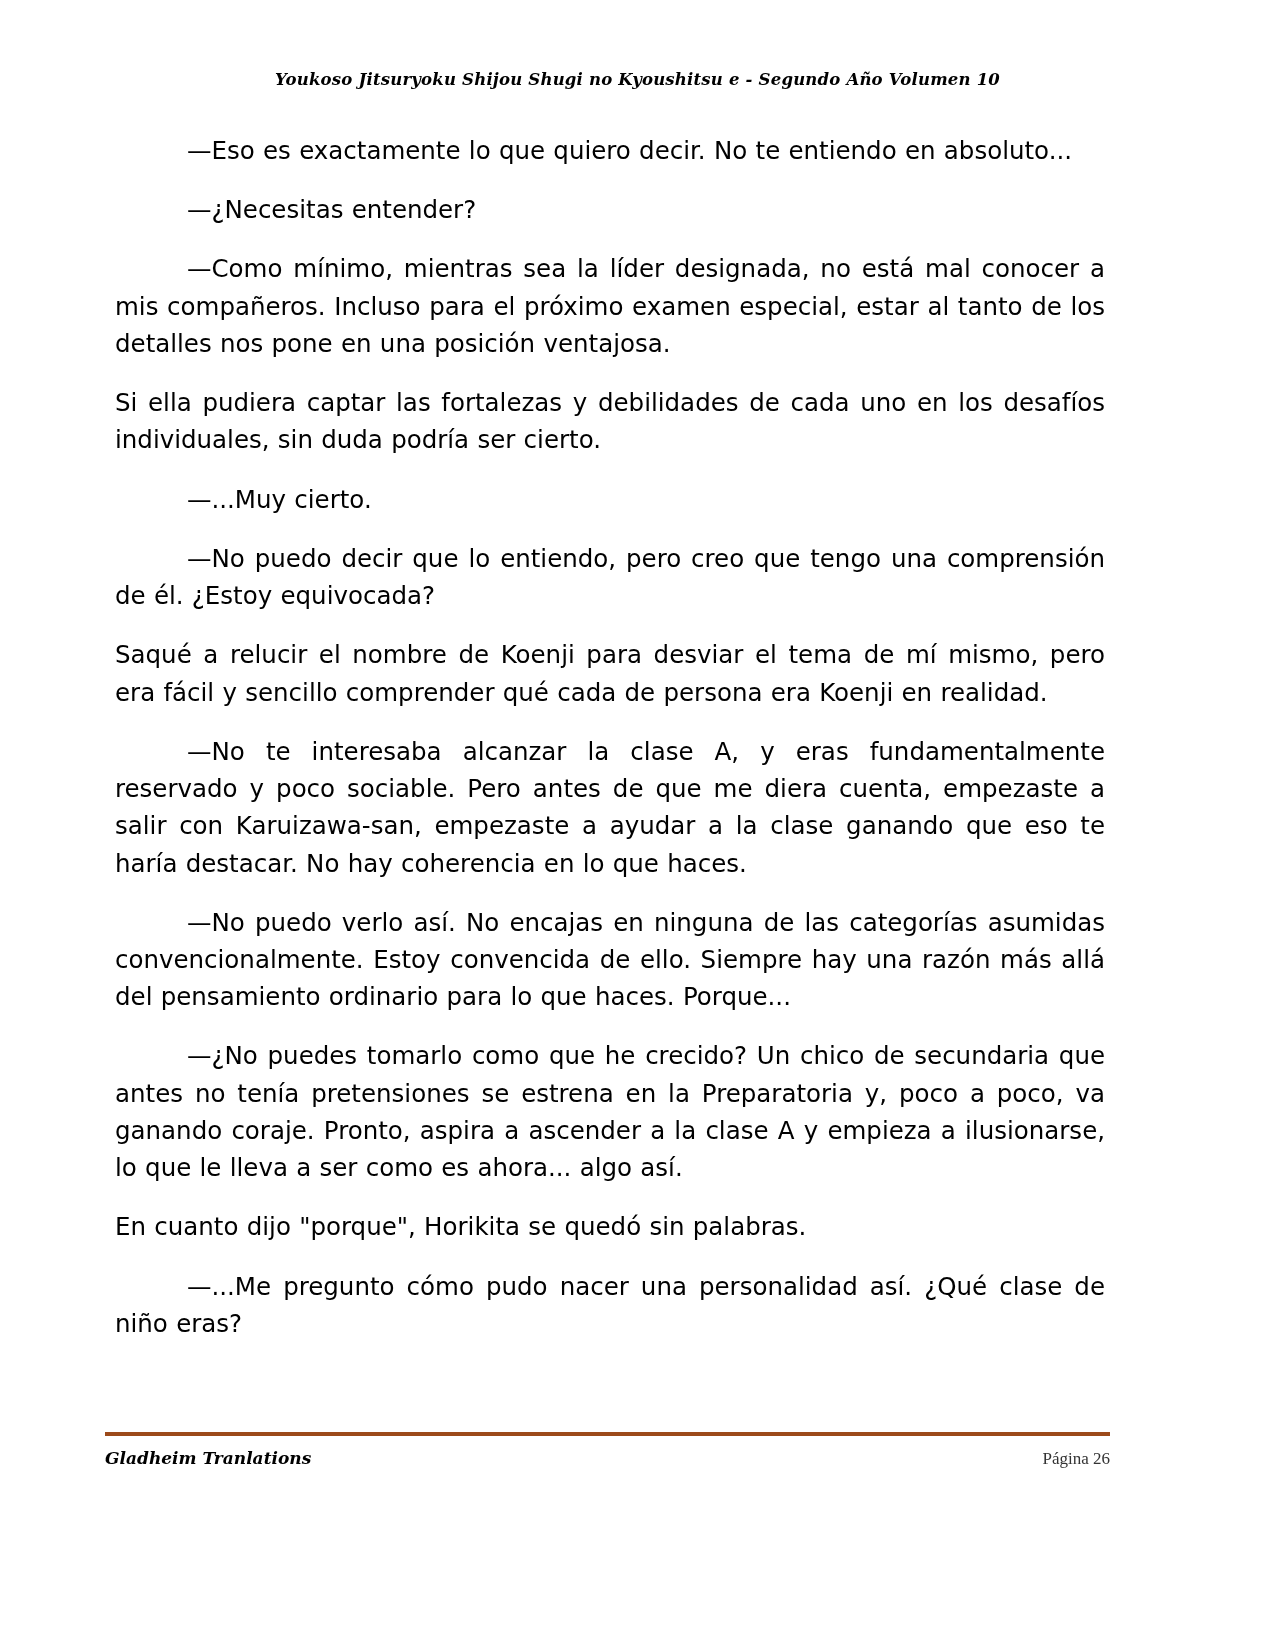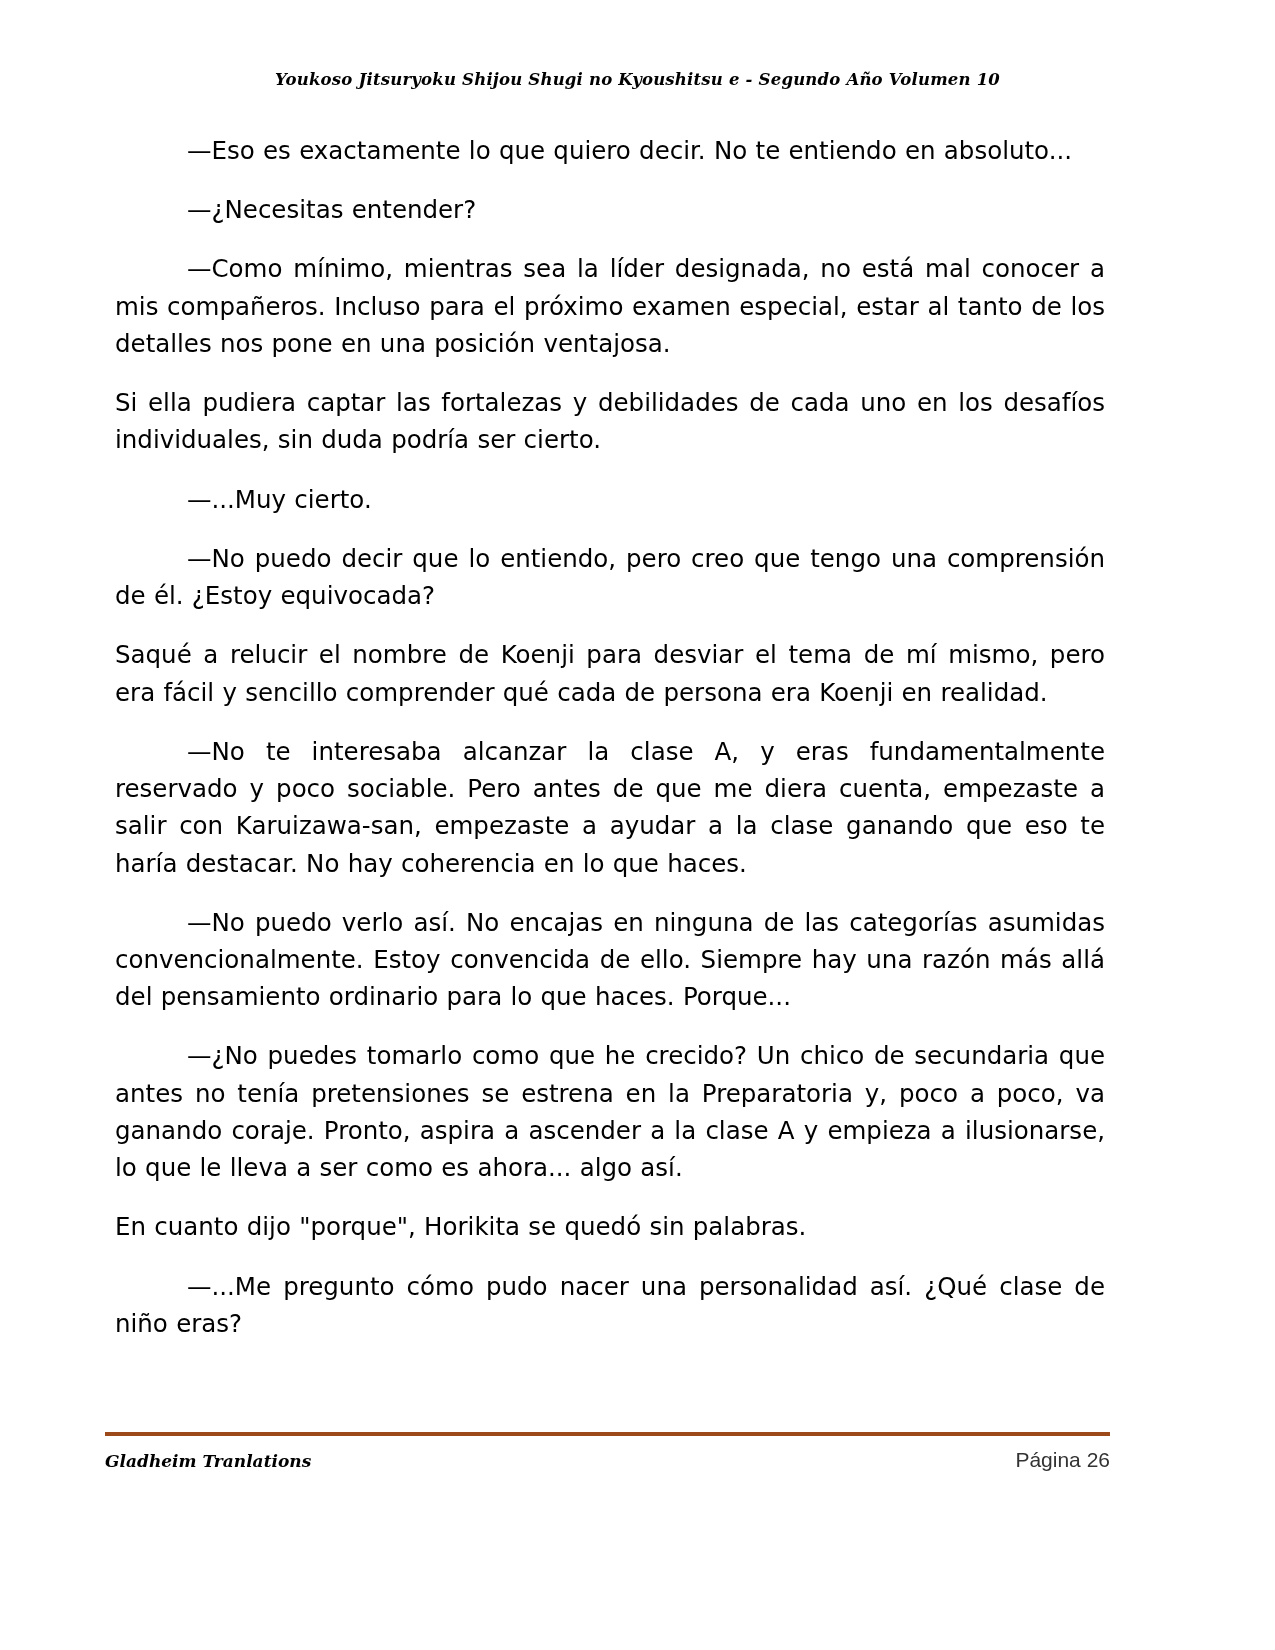--- a/index.html
+++ b/index.html
@@ -69,22 +69,22 @@
     justify-content: space-between;
     align-items: baseline;
   }
   .footer-left {
     font-family: "DejaVu Serif", serif;
     font-style: italic;
     font-weight: bold;
     font-size: 17px;
   }
   .footer-right {
-    font-family: Liberation Sans, sans-serif;
-    font-size: 21px;
+    font-family: Liberation Serif, serif;
+    font-size: 17px;
     color: #333;
   }
 </style>
 </head>
 <body>
 
 <div class="page">
 
   <div class="header">Youkoso Jitsuryoku Shijou Shugi no Kyoushitsu e - Segundo Año Volumen 10</div>
 

